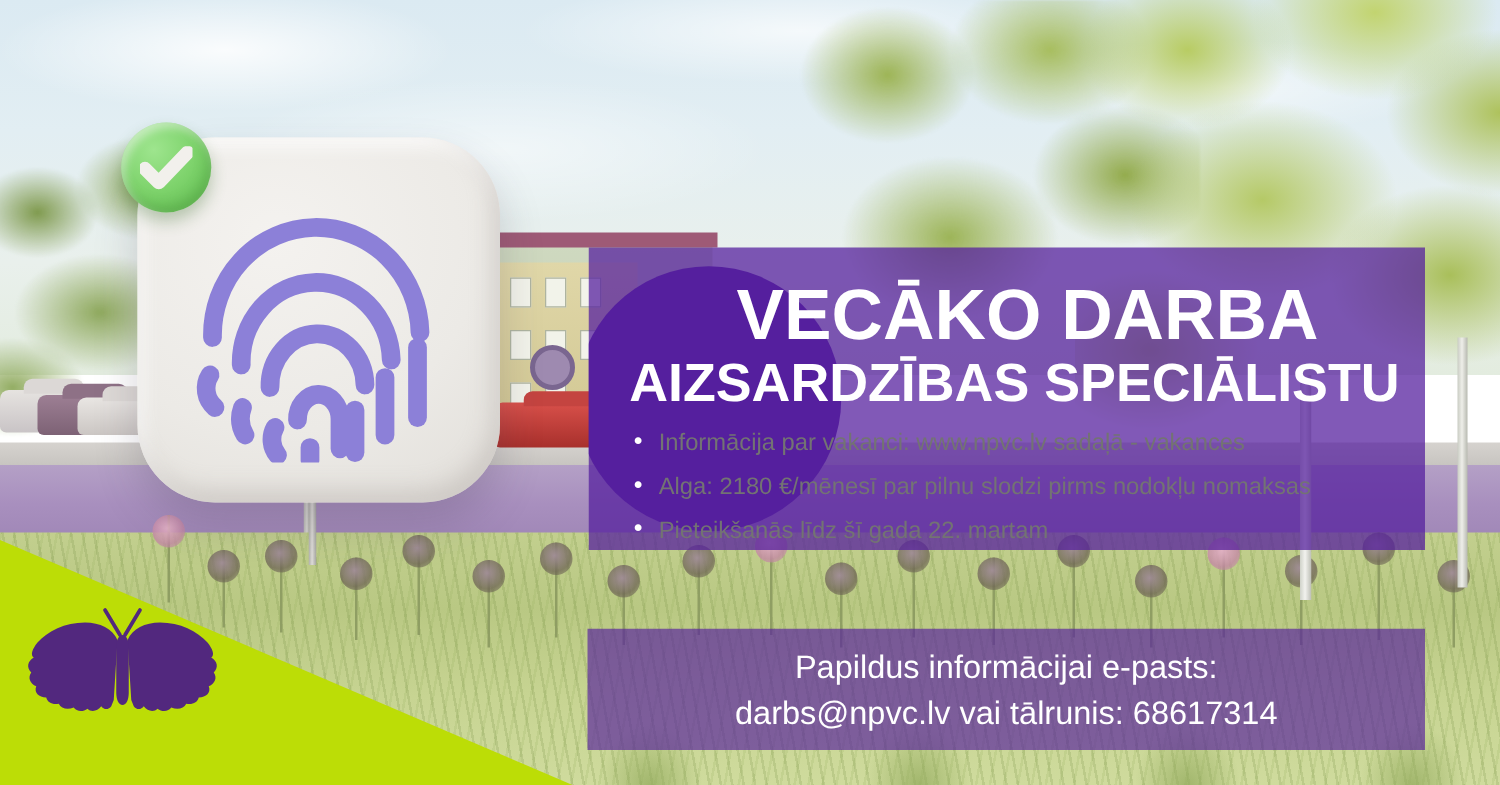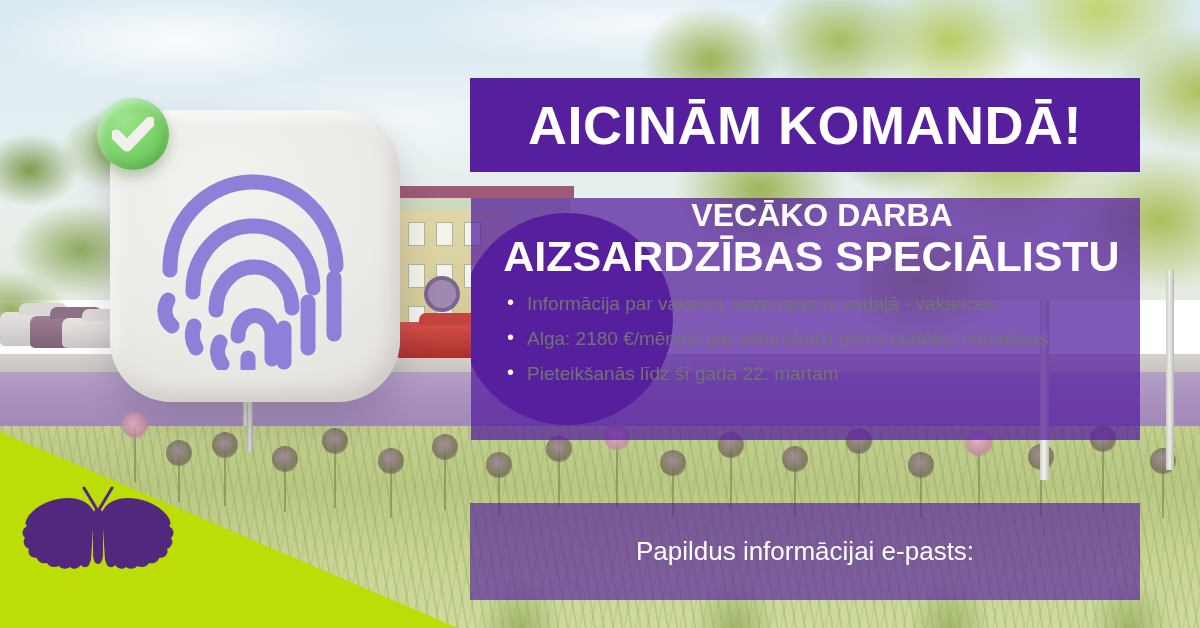--- a/index.html
+++ b/index.html
@@ -174,21 +174,21 @@
   .panel-circle {
     position: absolute; left: -10px; top: 15px; width: 212px; height: 212px;
     border-radius: 50%; background: #551F9E;
   }
   .panel-inner { position: relative; z-index: 2; }
   .role-line {
     color: #ffffff; font-weight: 700; text-align: center;
     font-family: "Liberation Sans", sans-serif; line-height: 1.08;
     white-space: nowrap;
   }
-  .role-1 { font-size: 32px; padding-top: 0; margin-left: 33px; }
+  .role-1 { font-size: 57px; padding-top: 24px; margin-left: 33px; }
   .role-2 { font-size: 43px; padding-left: 12px; }
   .bullets {
     list-style: none; margin: 14px 0 0 34px; padding: 0;
   }
   .bullets li {
     position: relative; color: #737373; font-size: 19px; font-weight: 400;
     padding-left: 22px; margin-bottom: 13px; white-space: nowrap;
     font-family: "Liberation Sans", sans-serif;
   }
   .bullets li::before {
@@ -371,34 +371,32 @@
       <path d="M146 178 l0 34"></path>
     </g>
   </svg>
 
   <div class="check-badge">
     <svg width="42" height="36" viewBox="0 0 42 36" aria-hidden="true">
       <path d="M4 18 L15 29 L38 5" stroke="#F2F0EC" stroke-width="11" fill="none" stroke-linecap="round" stroke-linejoin="round"></path>
     </svg>
   </div>
 
-  <div class="banner">
-    <div class="banner-title">AICINĀM KOMANDĀ!</div>
-  </div>
 
   <div class="panel-main">
     <div class="panel-circle"></div>
     <div class="panel-inner">
       <div class="role-line role-1">VECĀKO DARBA</div>
       <div class="role-line role-2">AIZSARDZĪBAS SPECIĀLISTU</div>
       <ul class="bullets">
         <li>Informācija par vakanci: www.npvc.lv sadaļā - vakances</li>
         <li>Alga: 2180 €/mēnesī par pilnu slodzi pirms nodokļu nomaksas</li>
         <li>Pieteikšanās līdz šī gada 22. martam</li>
       </ul>
     </div>
   </div>
 
   <div class="panel-contact">
     <div class="contact-line">Papildus informācijai e-pasts:</div>
+    <div class="contact-line">darbs@npvc.lv vai tālrunis: 68617314</div>
   </div>
 
 </div>
 
 </body></html>

